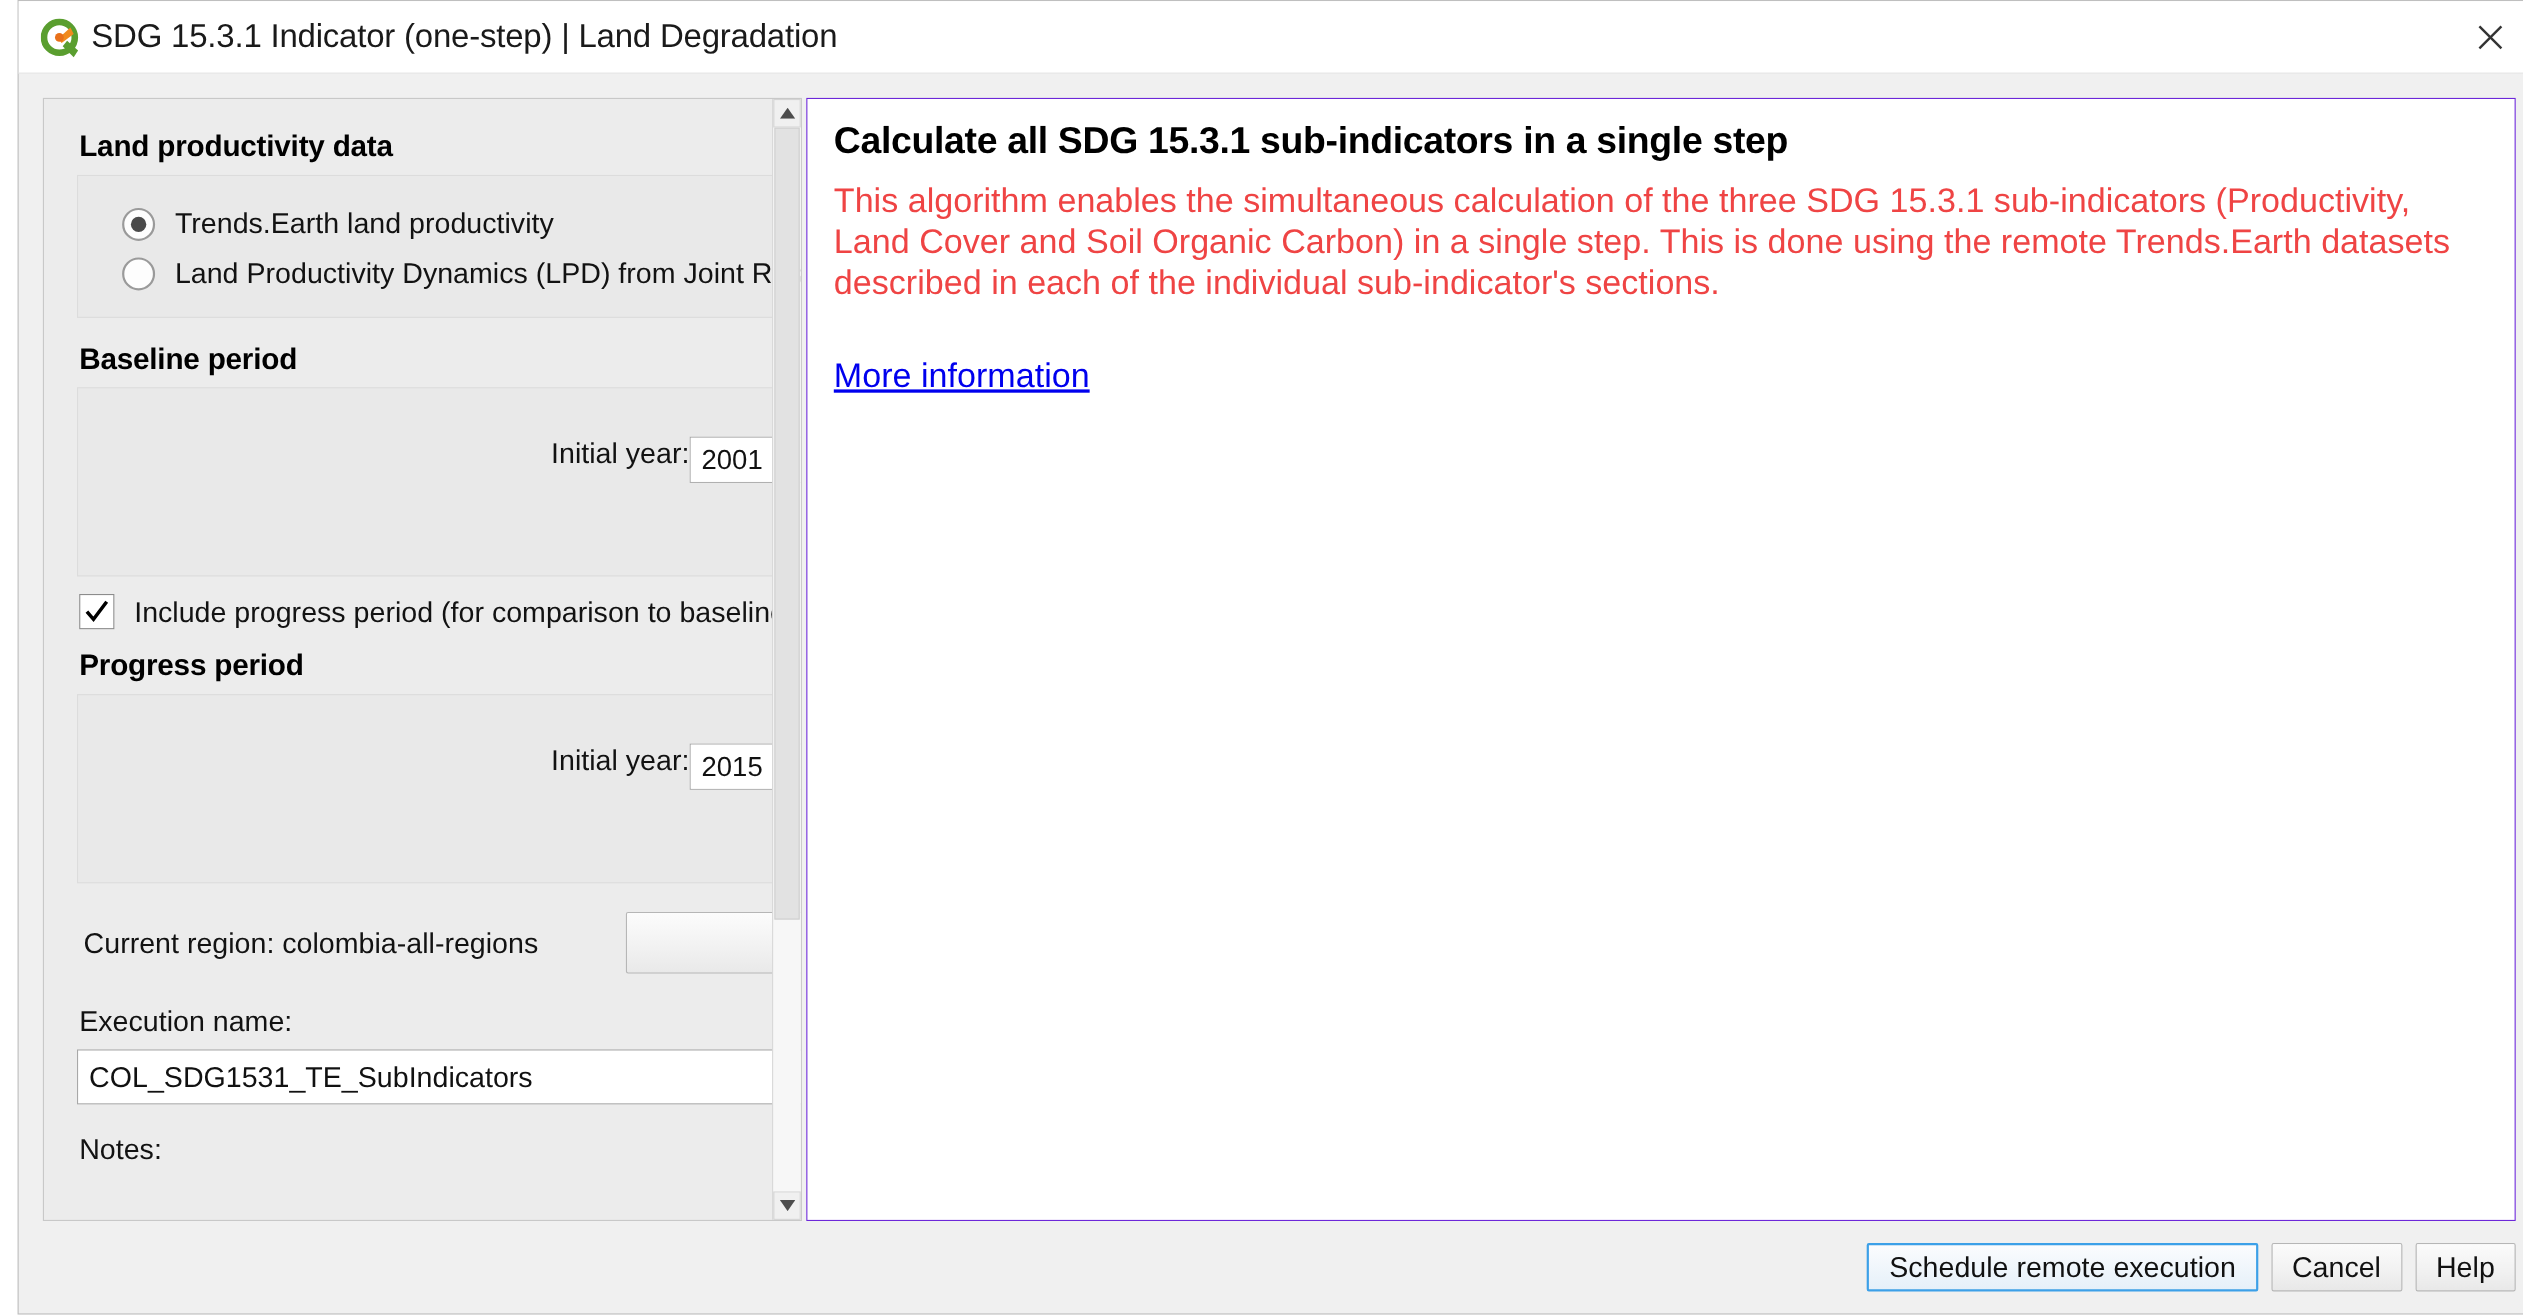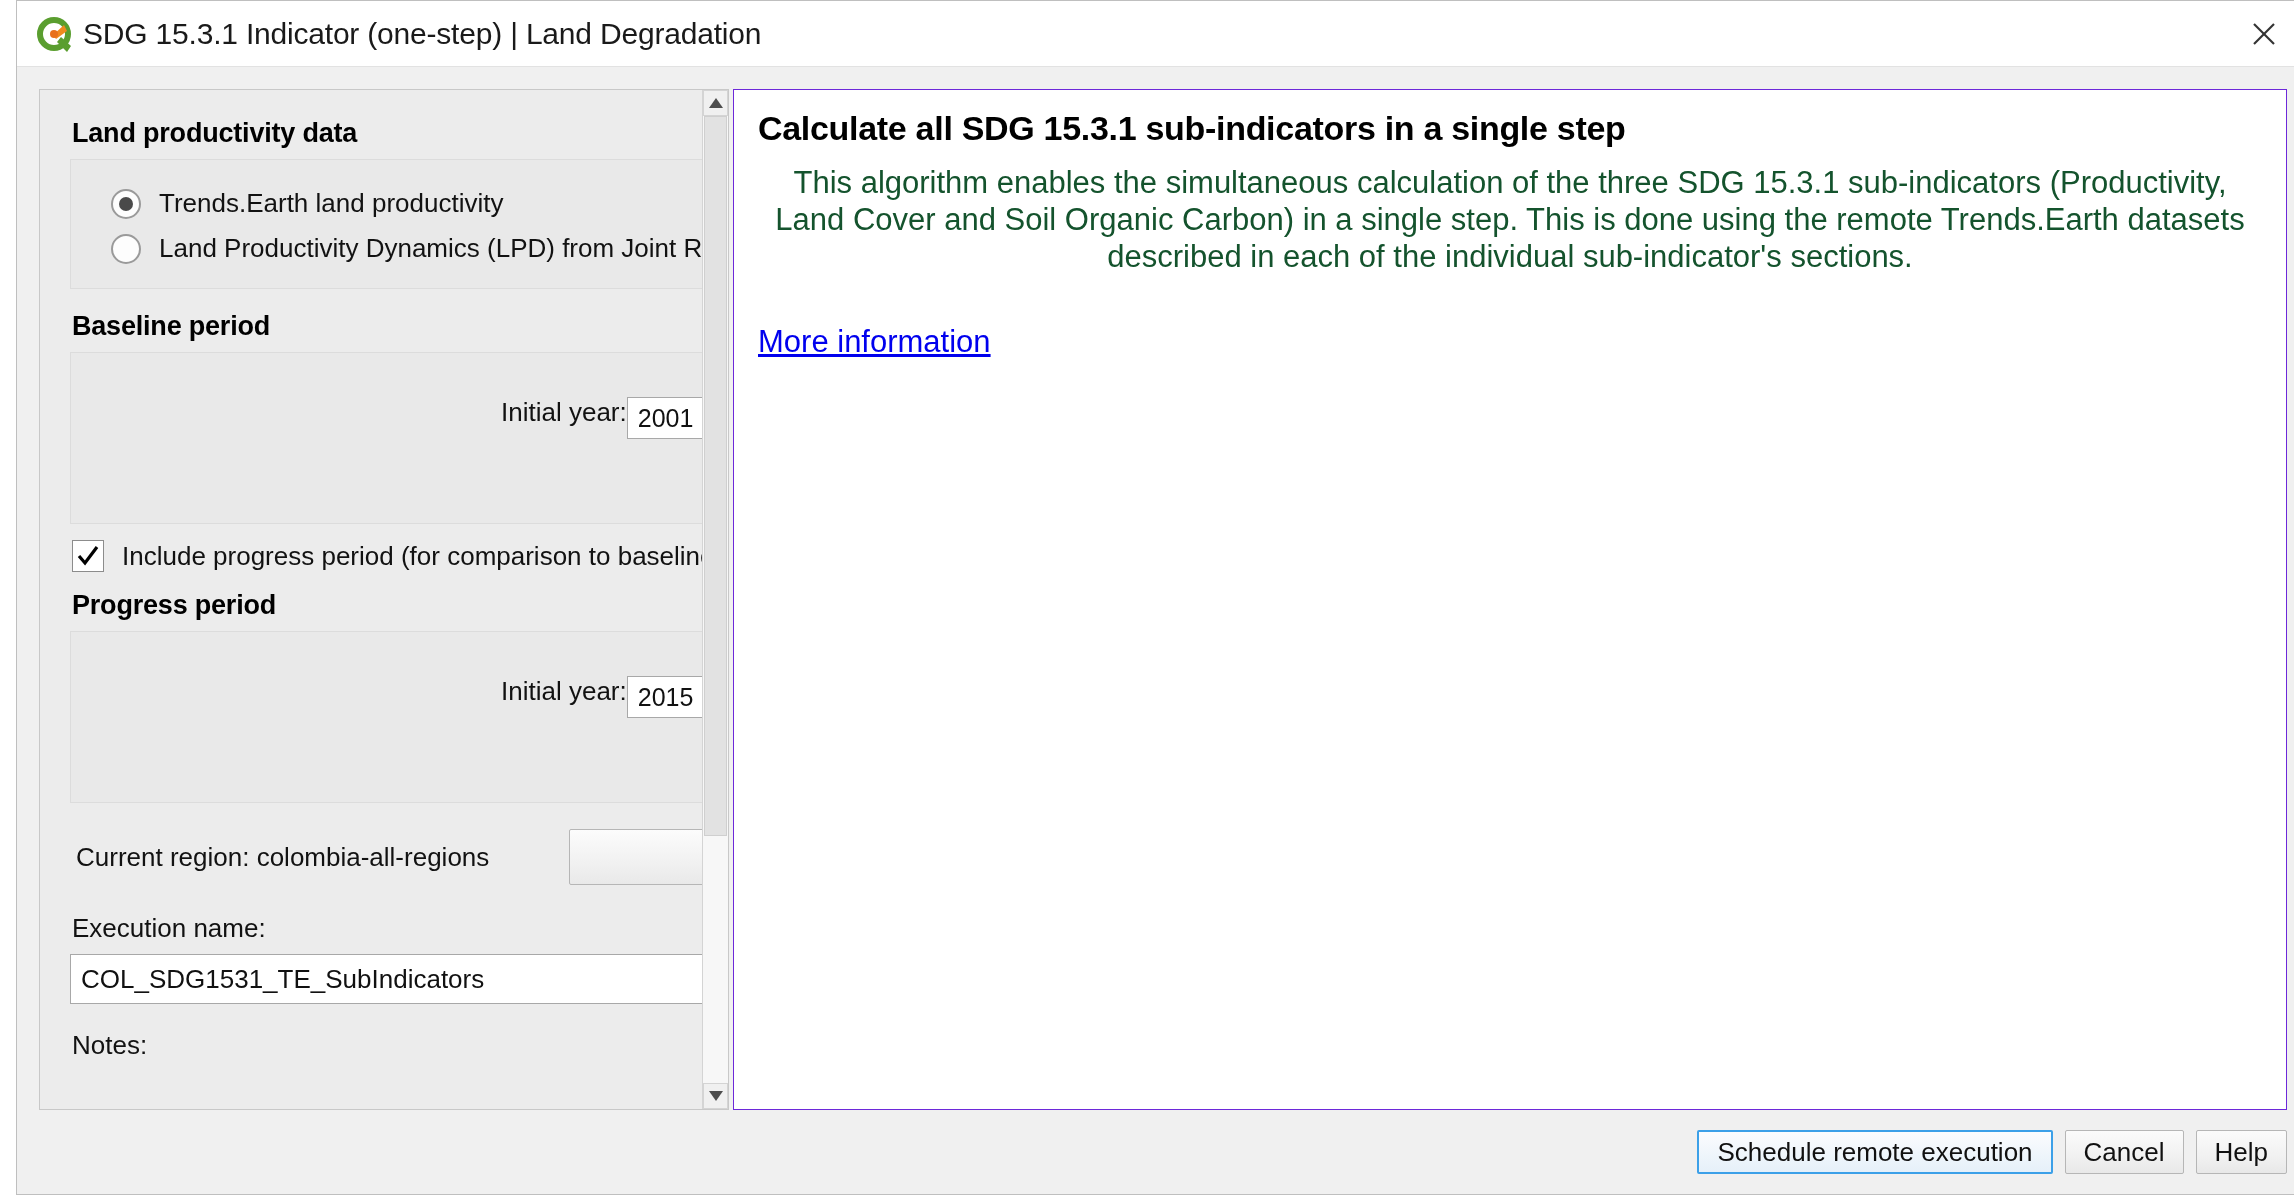--- a/index.html
+++ b/index.html
@@ -260,24 +260,23 @@
   #help-title {
     font-size: 34px;
     font-weight: bold;
     color: #000;
     line-height: 1.18;
     margin: 0 0 16px 0;
     letter-spacing: -0.3px;
   }
   #help-body {
     font-size: 31px;
-    color: #14532d;
+    color: #ef4444;
     line-height: 1.2;
     margin: 0;
-    text-align: center;
   }
   #more-info {
     display: inline-block;
     margin-top: 48px;
     font-size: 31px;
     color: #0000ee;
     text-decoration: underline;
     cursor: pointer;
   }
 

